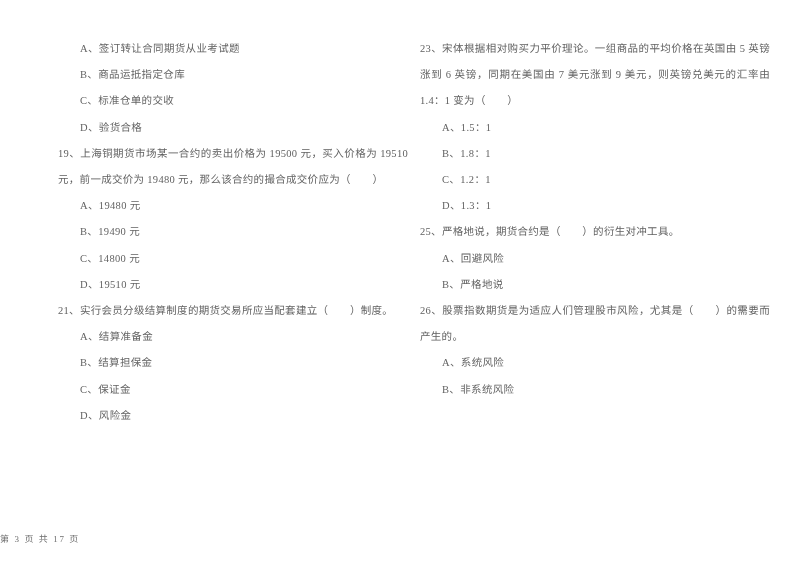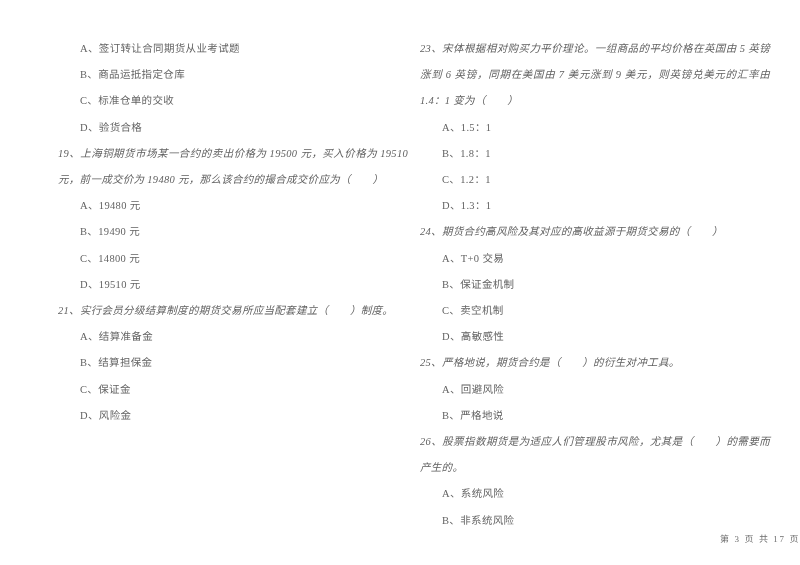--- a/index.html
+++ b/index.html
@@ -42,36 +42,35 @@
     margin-bottom: 0;
   }
   .q-stem {
     font-size: 10.5px;
     line-height: 26.2px;
     letter-spacing: 0.3px;
     text-align: justify;
     text-justify: inter-ideograph;
     color: #616161;
     white-space: normal;
-    font-style: italic;
   }
   .opt {
     font-size: 10.5px;
     line-height: 26.2px;
     letter-spacing: 0.35px;
     padding-left: 22px;
     color: #636363;
     white-space: nowrap;
   }
   .footer {
     position: absolute;
     left: 0;
     top: 532px;
     width: 800px;
-    text-align: right;
+    text-align: left;
     font-size: 9px;
     letter-spacing: 1.6px;
     color: #6e6e6e;
   }
 </style>
 </head>
 <body>
 
 <div class="page">
 
@@ -106,27 +105,20 @@
     <div class="col col-right">
 
       <div class="q-block">
         <div class="q-stem">23、宋体根据相对购买力平价理论。一组商品的平均价格在英国由 5 英镑涨到 6 英镑，同期在美国由 7 美元涨到 9 美元，则英镑兑美元的汇率由 1.4：1 变为（　　）</div>
         <div class="opt">A、1.5：1</div>
         <div class="opt">B、1.8：1</div>
         <div class="opt">C、1.2：1</div>
         <div class="opt">D、1.3：1</div>
       </div>
 
-      <div class="q-block">
-        <div class="q-stem">24、期货合约高风险及其对应的高收益源于期货交易的（　　）</div>
-        <div class="opt">A、T+0 交易</div>
-        <div class="opt">B、保证金机制</div>
-        <div class="opt">C、卖空机制</div>
-        <div class="opt">D、高敏感性</div>
-      </div>
 
       <div class="q-block">
         <div class="q-stem">25、严格地说，期货合约是（　　）的衍生对冲工具。</div>
         <div class="opt">A、回避风险</div>
         <div class="opt">B、严格地说</div>
       </div>
 
       <div class="q-block">
         <div class="q-stem">26、股票指数期货是为适应人们管理股市风险，尤其是（　　）的需要而产生的。</div>
         <div class="opt">A、系统风险</div>

